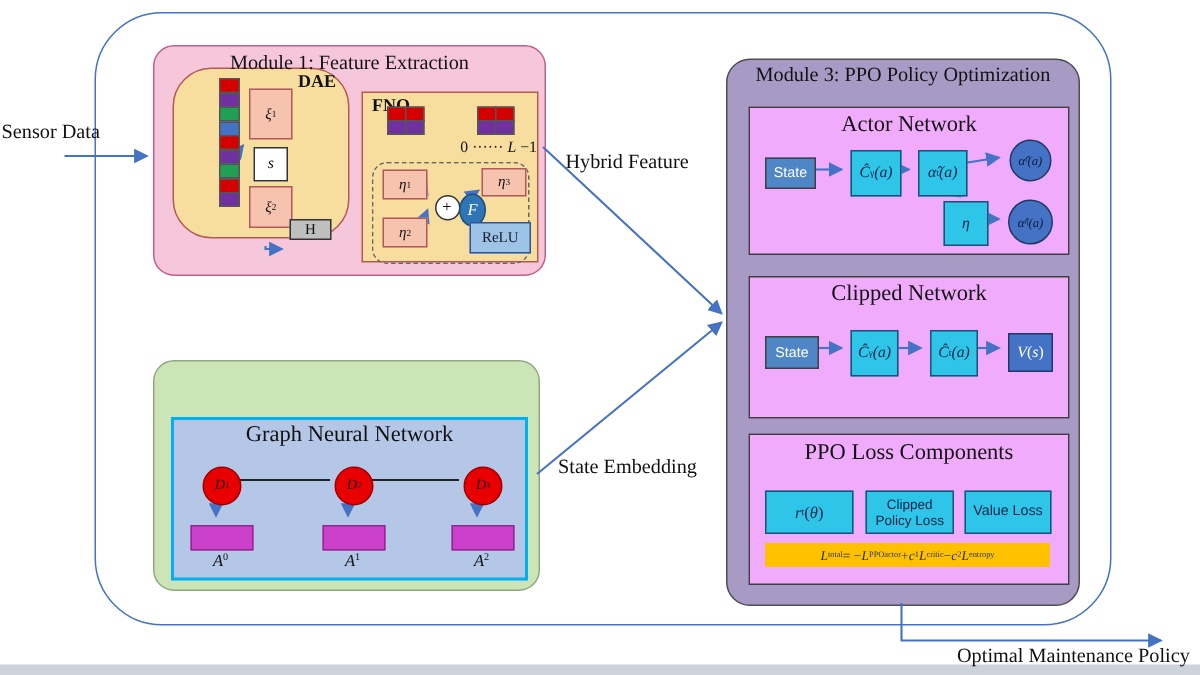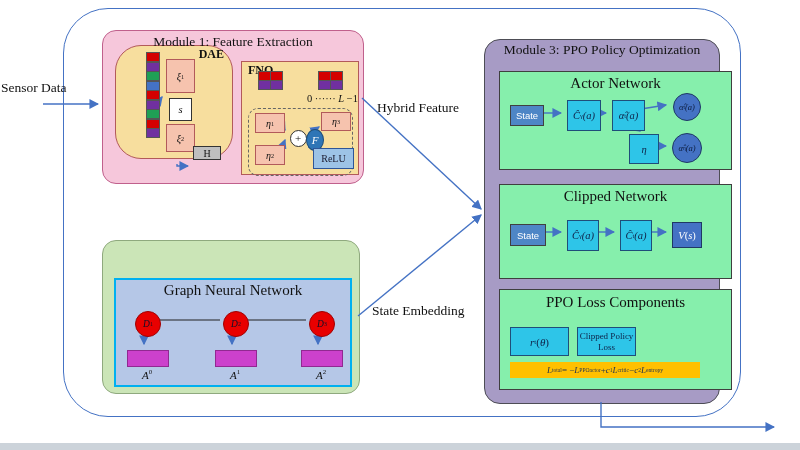--- a/index.html
+++ b/index.html
@@ -37,31 +37,31 @@
   .fellipse{background:#2E75B6;border:1px solid #1F4E79;border-radius:50%;color:#fff;font-size:11px;}
   .relu{background:#9DC3E6;border:1px solid #2E5597;font-size:10px;color:#1a1a2e;}
   .range{font-size:10.5px;text-align:right;z-index:3;}
 
   .gnnpanel{background:#B5C7E7;border:2px solid #00B0F0;}
   .gnntitle{left:0;right:0;top:2px;text-align:center;font-size:15px;z-index:3;}
   .dnode{width:24px;height:24px;border-radius:50%;background:#E80000;border:1px solid #A00000;font-size:9.5px;color:#101028;}
   .action{width:40px;height:15px;background:#CC41CC;border:1px solid #912991;}
   .alabel{width:40px;text-align:center;font-size:11px;z-index:3;}
 
-  .peach{background:#86efac;border:1.2px solid #3F3F3F;padding-left:19px;}
+  .peach{background:#f0abfc;border:1.2px solid #3F3F3F;}
   .actor{left:14px;top:31px;width:212px;height:97px;}
   .critic{left:14px;top:144px;width:212px;height:93px;}
   .loss{left:14px;top:249px;width:212px;height:99px;}
   .ptitle{left:0;right:0;top:3px;text-align:center;font-size:15px;z-index:3;}
 
   .statebox{background:#4E86C6;border:1px solid #404040;color:#fff;font-size:9.5px;font-family:Liberation Sans, sans-serif;text-align:center;}
   .cyanbox{background:#2EC5E8;border:1.2px solid #1F4E79;color:#0E2248;font-size:10.5px;}
   .bluecircle{background:#4472C4;border:1.5px solid #1F3864;border-radius:50%;color:#0B1A3C;font-size:8.5px;}
   .vbox{background:#4472C4;border:1px solid #1F3864;color:#fff;font-size:10.5px;}
-  .cyansmall{background:#2EC5E8;border:1.2px solid #1F4E79;color:#0E2248;font-size:9px;line-height:1.15;font-family:Liberation Serif, serif;}
+  .cyansmall{background:#2EC5E8;border:1.2px solid #1F4E79;color:#0E2248;font-size:9px;line-height:1.15;font-family:Liberation Sans, sans-serif;}
   .ratio{font-size:11px;font-family:"Liberation Serif",serif;}
   .formula{background:#FFC000;color:#1F3050;font-size:9px;display:flex;align-items:center;justify-content:center;}
 
   .freelabel{font-size:13.5px;z-index:3;white-space:nowrap;}
   .bottomstrip{left:0;top:443px;width:800px;height:7px;background:#ccd3da;z-index:1;}
 </style>
 </head>
 <body>
 
 <div class="stage">
@@ -208,20 +208,21 @@
     <div class="abs peach loss">
       <div class="abs ptitle" style="top:4px">PPO Loss Components</div>
       <div class="abs ctr leaf cyanbox ratio" style="left:10px;top:37px;width:57px;height:27px">
           <i>r</i>
           <sub>t</sub>
           <span>(</span>
           <i>θ</i>
           <span>)</span>
         </div>
       <div class="abs ctr leaf cyansmall" style="left:77px;top:37px;width:57px;height:27px">Clipped Policy Loss</div>
+      <div class="abs ctr leaf cyansmall" style="left:143px;top:37px;width:56px;height:27px;font-size:9.5px">Value Loss</div>
       <div class="abs leaf formula" style="left:10px;top:72px;width:190px;height:16px">
           <i>L</i>
           <sub>total</sub>
           <span> = −</span>
           <i>L</i>
           <sup>PPO</sup>
           <sub>actor</sub>
           <span> + </span>
           <i>c</i>
           <sub>1</sub>
@@ -232,20 +233,21 @@
           <sub>2</sub>
           <i>L</i>
           <sub>entropy</sub>
         </div>
     </div>
   </div>
 
   <div class="abs freelabel" style="left:1px;top:80px">Sensor Data</div>
   <div class="abs freelabel" style="left:377px;top:100px">Hybrid Feature</div>
   <div class="abs freelabel" style="left:372px;top:303px">State Embedding</div>
+  <div class="abs freelabel" style="left:638px;top:429px">Optimal Maintenance Policy</div>
 
   <svg class="abs lines" viewBox="0 0 800 450">
     <defs>
       <marker id="arw" viewBox="0 0 8 8" markerWidth="7" markerHeight="7" refX="7" refY="4" orient="auto">
         <path d="M0,0 L8,4 L0,8 z" fill="#4472C4"></path>
       </marker>
     </defs>
     <g stroke="#4472C4" stroke-width="1.4" fill="none">
       <path d="M43,104 L98,104" marker-end="url(#arw)"></path>
       <path d="M362,98 L481,209" marker-end="url(#arw)"></path>

